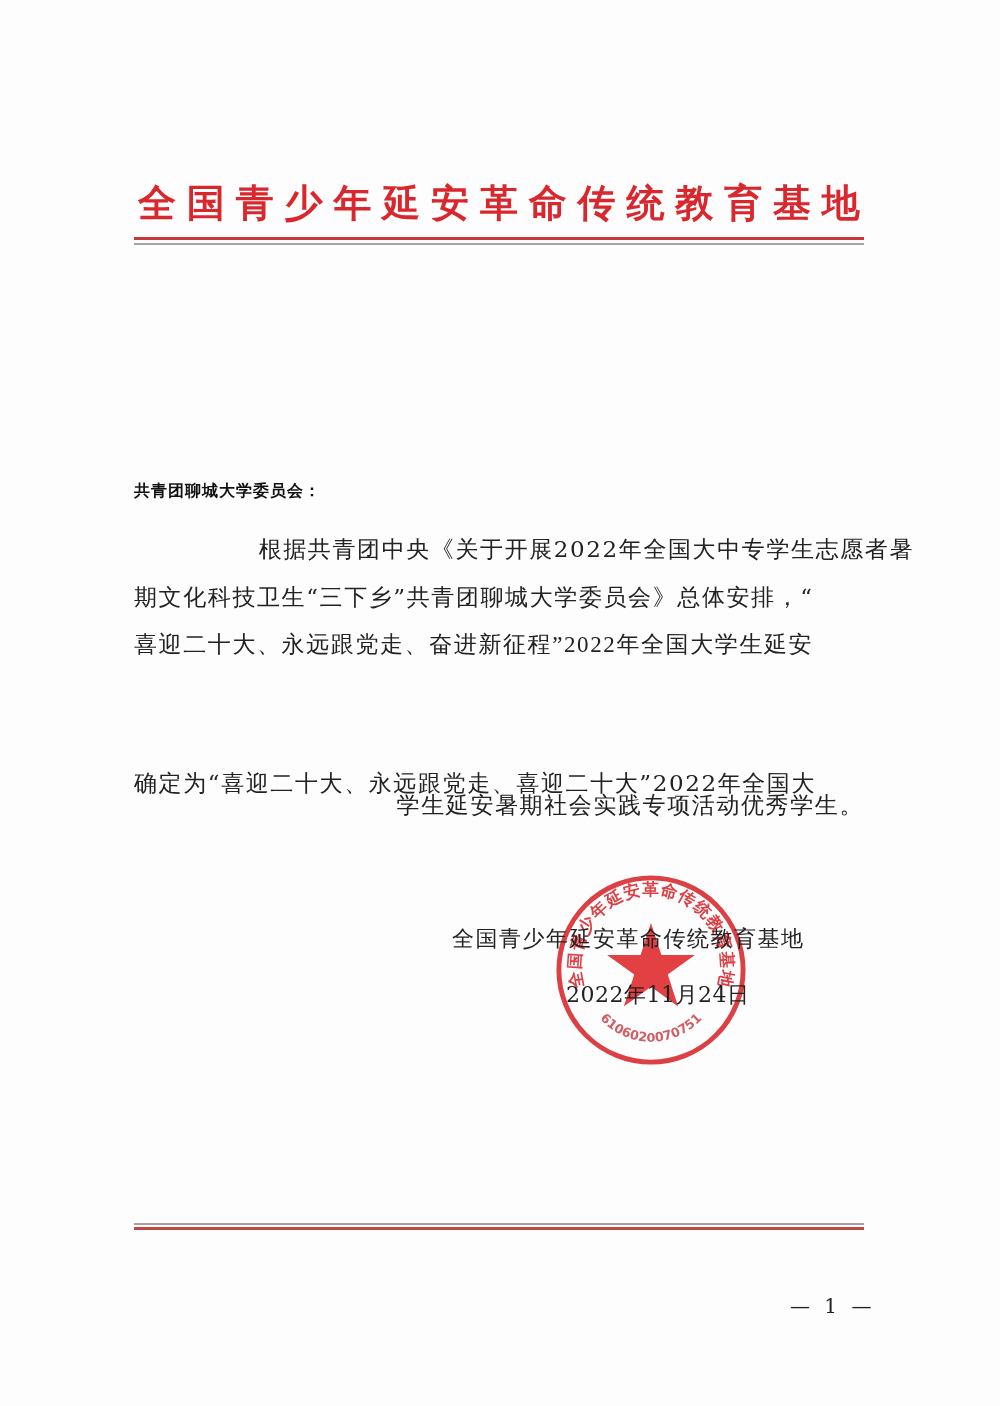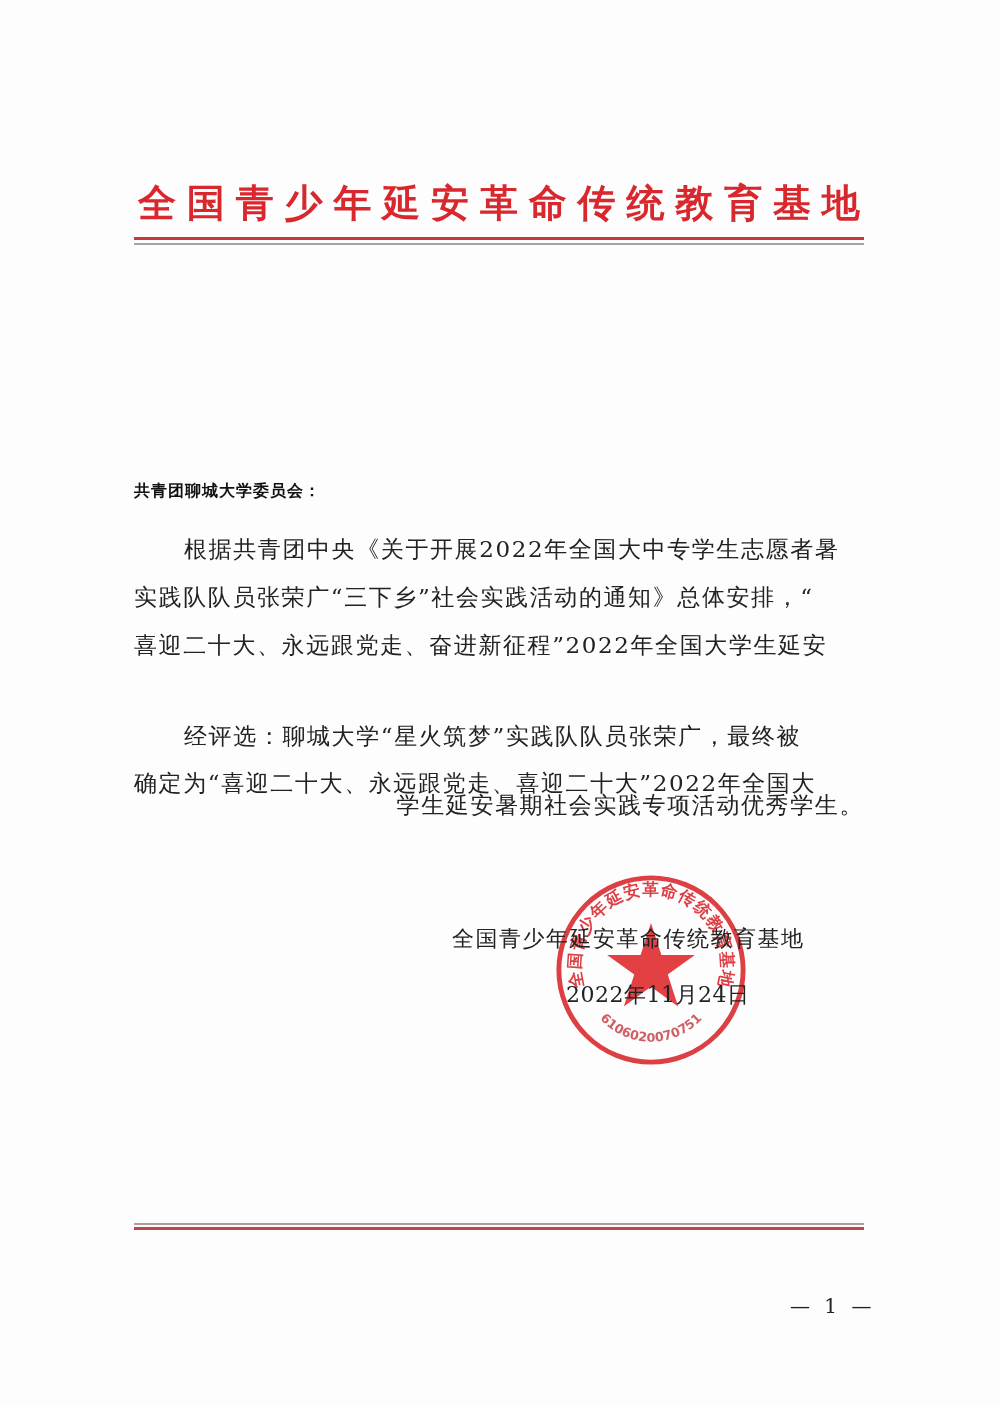--- a/index.html
+++ b/index.html
@@ -86,21 +86,21 @@
     .body-line {
       position: absolute;
       left: 134px;
       width: 730px;
       font-size: 23px;
       line-height: 30px;
       white-space: nowrap;
       color: #222;
       letter-spacing: 1.6px;
     }
-    .indent { padding-left: 50px; }
+    .indent { padding-left: 50px; text-align: right; }
     
     .sig-org {
       position: absolute;
       left: 452px;
       top: 924px;
       font-size: 22px;
       letter-spacing: 1.5px;
       color: #222;
       white-space: nowrap;
       z-index: 3;
@@ -157,24 +157,23 @@
     <span>基</span>
     <span>地</span>
   </div>
   <div class="rule-thick" style="top:237px;"></div>
   <div class="rule-thin" style="top:243px;"></div>
 
 
   <div class="salutation">共青团聊城大学委员会：</div>
 
   <div class="body-line indent" style="top:534px;">根据共青团中央《关于开展2022年全国大中专学生志愿者暑</div>
-  <div class="body-line" style="top:582px;">实践队队员张荣广“三下乡”社会实践活动的通知》总体安排，“</div>
-  <div class="body-line" style="top:630px;">喜迎二十大、永远跟党走、奋进新征程”2022年全国大学生延安</div>
+  <div class="body-line" style="top:582px;">期文化科技卫生“三下乡”共青团聊城大学委员会》总体安排，“</div>
+  <div class="body-line" style="top:630px;font-family:Liberation Serif, serif;">喜迎二十大、永远跟党走、奋进新征程”2022年全国大学生延安</div>
 
-  <div class="body-line indent" style="top:721px;">经评选：聊城大学“星火筑梦”实践队队员张荣广，最终被</div>
   <div class="body-line" style="top:768px;">确定为“喜迎二十大、永远跟党走、喜迎二十大”2022年全国大</div>
   <div class="body-line" style="top:790px;text-align:right;">学生延安暑期社会实践专项活动优秀学生。</div>
 
   <svg class="seal" viewBox="0 0 200 200">
     <defs>
       <path id="sealTop" d="M 30 112 A 72 72 0 1 1 170 112"></path>
       <path id="sealBottom" d="M 48 150 A 70 70 0 0 0 152 150"></path>
     </defs>
     <circle cx="100" cy="100" r="94" fill="none" stroke="#d8262c" stroke-width="5"></circle>
     <text font-family="DejaVu Sans, sans-serif" font-weight="bold" font-size="17" fill="#d8262c" letter-spacing="1">

